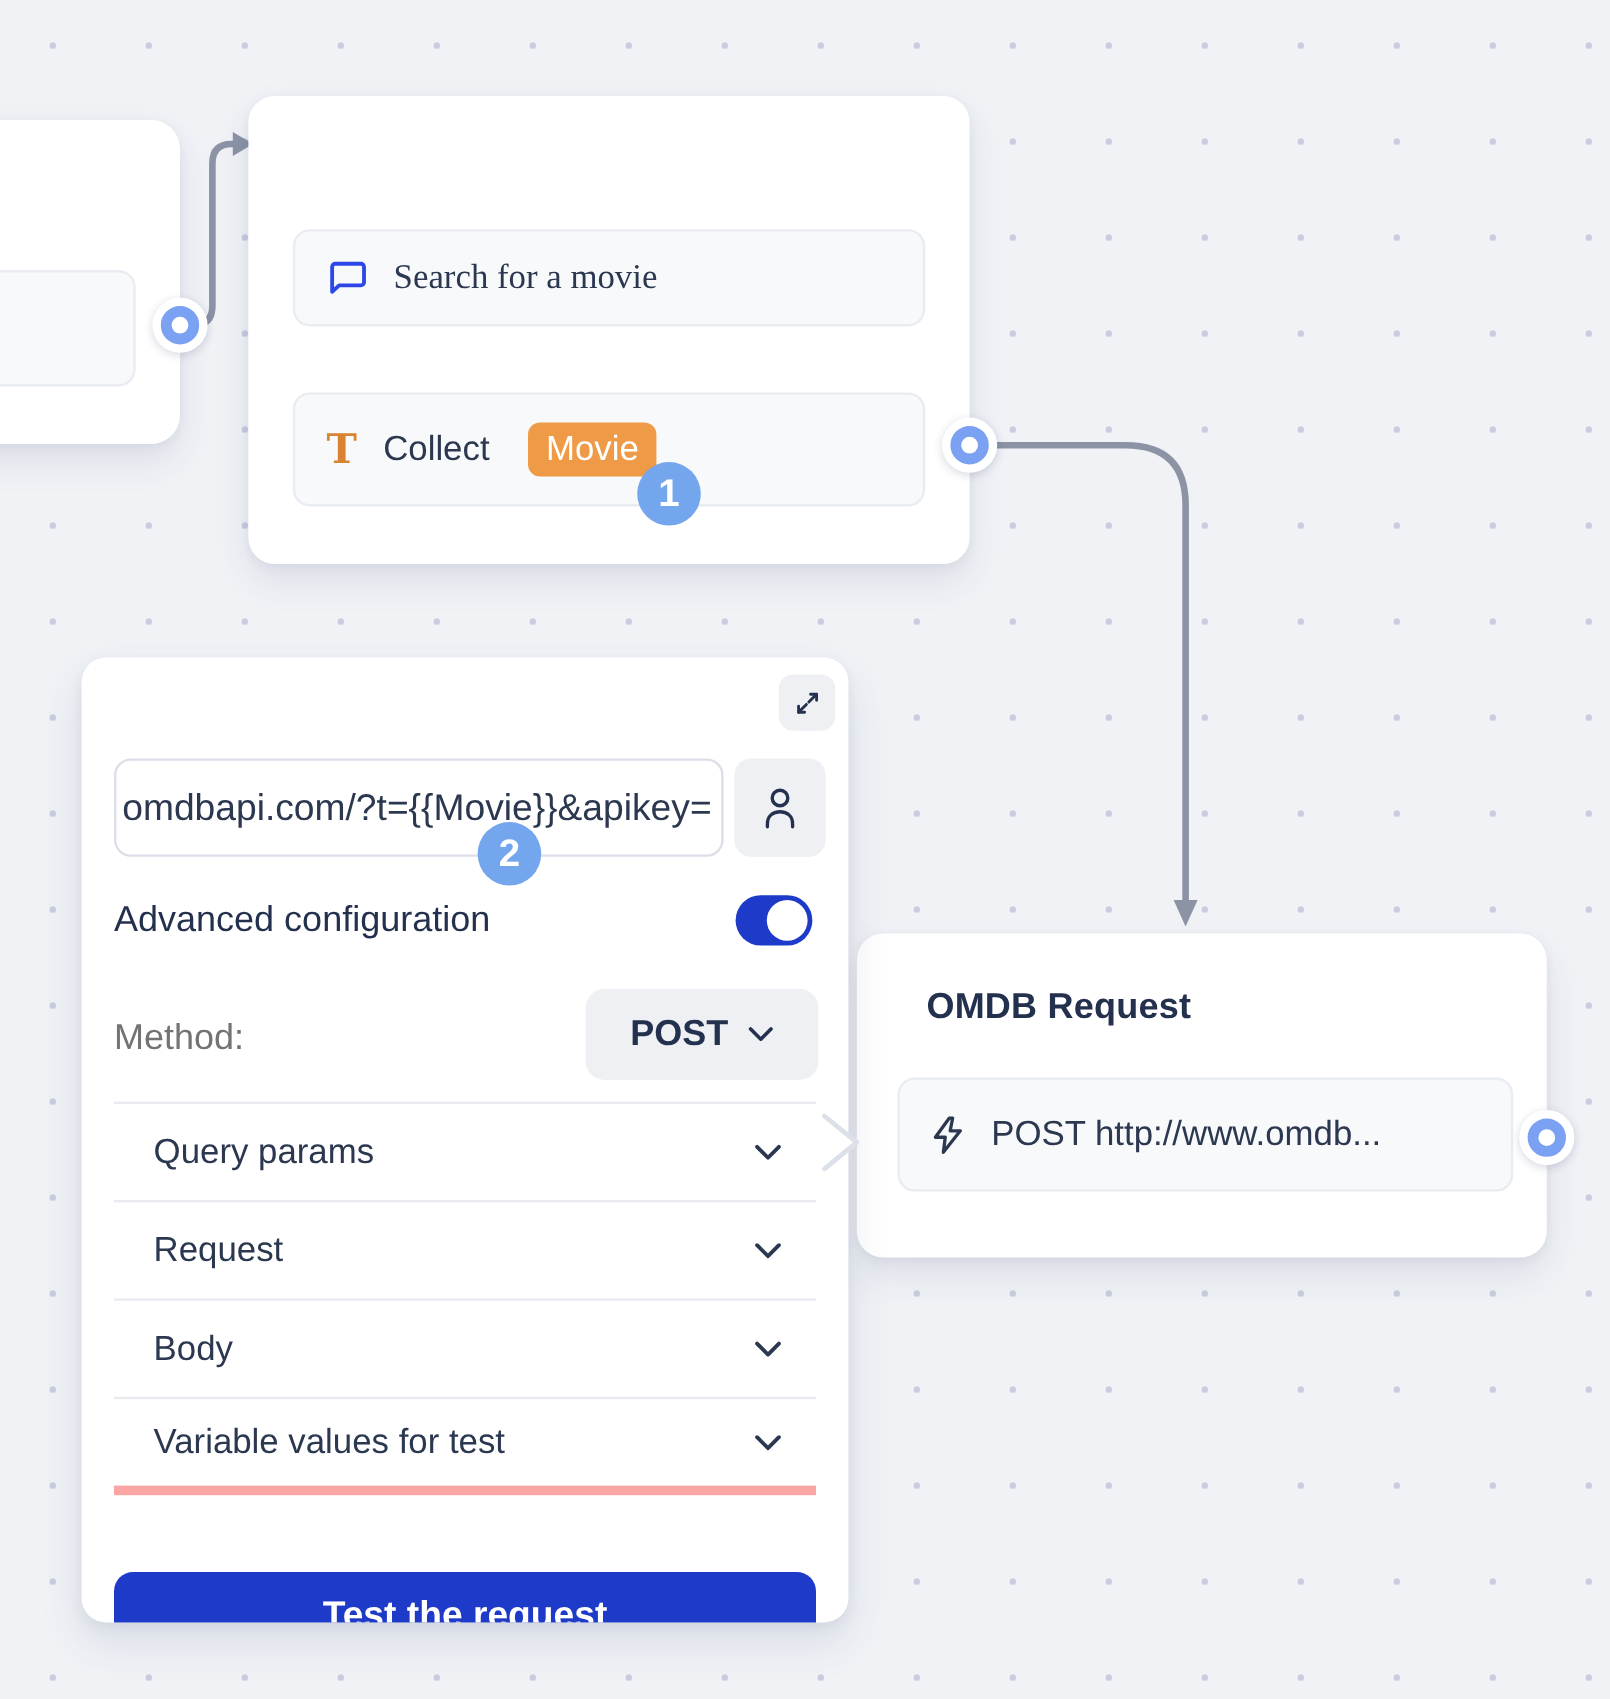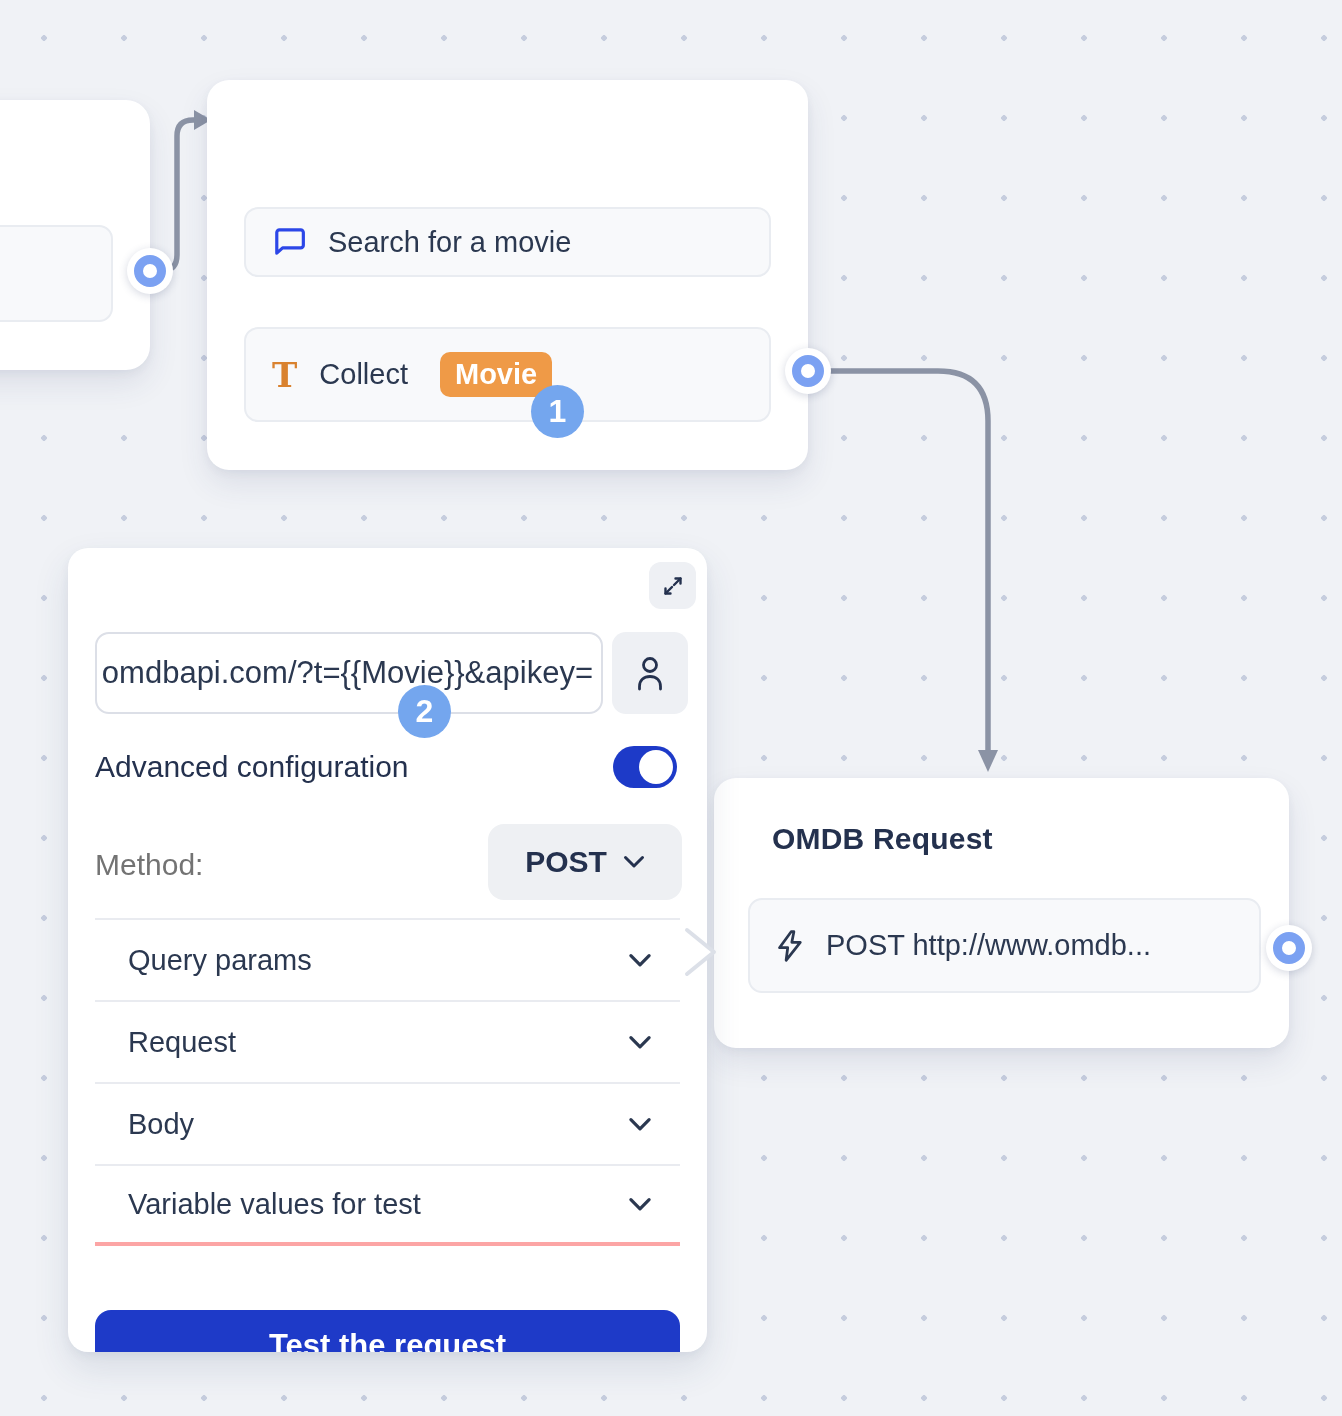--- a/index.html
+++ b/index.html
@@ -18,21 +18,21 @@
     position:absolute;font-size:30px;font-weight:700;color:#24314e;letter-spacing:.2px;margin-left:32px;
   }
   .node-item{
     position:absolute;background:#f8f9fb;border:2px solid #e9ecf1;border-radius:14px;
     display:flex;align-items:center;padding:0 26px;gap:22px;box-sizing:border-box;
     font-size:29px;color:#2b3850;white-space:nowrap;overflow:hidden;
   }
   .t-icon{font-family:"DejaVu Serif","Liberation Serif",serif;font-weight:700;
     font-size:34px;color:#d9822f;line-height:1;}
   .var-badge{background:#ef9a47;color:#fff;border-radius:10px;padding:6px 15px;
-    font-size:29px;margin-left:10px;font-weight:bold;}
+    font-size:29px;margin-left:10px;}
   .step-badge{
     position:absolute;width:53px;height:53px;border-radius:50%;background:#74a6ee;
     color:#fff;font-size:32px;font-weight:700;display:flex;align-items:center;
     justify-content:center;z-index:7;
   }
   .port{
     position:absolute;width:46px;height:46px;border-radius:50%;background:#fff;
     box-shadow:0 2px 8px rgba(45,62,104,.20);display:flex;align-items:center;
     justify-content:center;z-index:6;transform:translate(-50%,-50%);
   }
@@ -68,21 +68,21 @@
     position:absolute;left:420px;top:276px;width:194px;height:76px;background:#eef0f3;
     border-radius:16px;display:flex;align-items:center;justify-content:center;gap:16px;
     font-size:30px;font-weight:600;color:#24314e;cursor:pointer;
   }
   #sections{position:absolute;left:27px;top:370px;width:585px;}
   .section-row{
     height:82px;border-top:2px solid #e9ebf0;display:flex;align-items:center;
     justify-content:space-between;padding:0 28px 0 33px;box-sizing:border-box;
     font-size:29px;color:#2b3850;cursor:pointer;
   }
-  .section-row:last-child{border-bottom:4px solid #fca5a5;}
+  .section-row:last-child{border-bottom:8px solid #fca5a5;}
   #test-btn{
     position:absolute;left:27px;top:732px;width:585px;height:72px;background:#1e3ac8;
     border:none;border-radius:16px 16px 0 0;color:#fff;font-size:31px;font-weight:600;
     font-family:inherit;cursor:pointer;margin-top:30px;
   }
   .chev{flex:0 0 auto;}
 </style>
 </head>
 <body>
 
@@ -98,21 +98,21 @@
   <div class="node" style="left:-96px;top:100px;width:246px;height:270px;border-radius:24px;">
     <div class="node-item" style="left:-40px;right:37px;top:125px;height:97px;"></div>
   </div>
   <div class="port" style="left:150px;top:271px;">
       <div class="port-ring"></div>
     </div>
 
   <div class="node" style="left:207px;top:80px;width:601px;height:390px;">
     <div class="node-title" style="left:49px;top:128px;">Movie search</div>
 
-    <div class="node-item" style="left:37px;top:127px;width:527px;height:70px;">
+    <div class="node-item" style="left:37px;top:111px;width:527px;height:81px;font-family:Liberation Serif, serif;">
       <svg class="chev" width="34" height="34" viewBox="0 0 32 32">
         <path d="M27 4.5 H7 A2.5 2.5 0 0 0 4.5 7 V26.5 L10 21.5 H27 A2.5 2.5 0 0 0 29.5 19 V7 A2.5 2.5 0 0 0 27 4.5 Z" fill="none" stroke="#2c47e8" stroke-width="3" stroke-linejoin="round"></path>
       </svg>
       <span>Search for a movie</span>
     </div>
 
     <div class="node-item" style="left:37px;top:247px;width:527px;height:95px;">
       <span class="t-icon">T</span>
       <span>Collect</span>
       <span class="var-badge">Movie</span>

